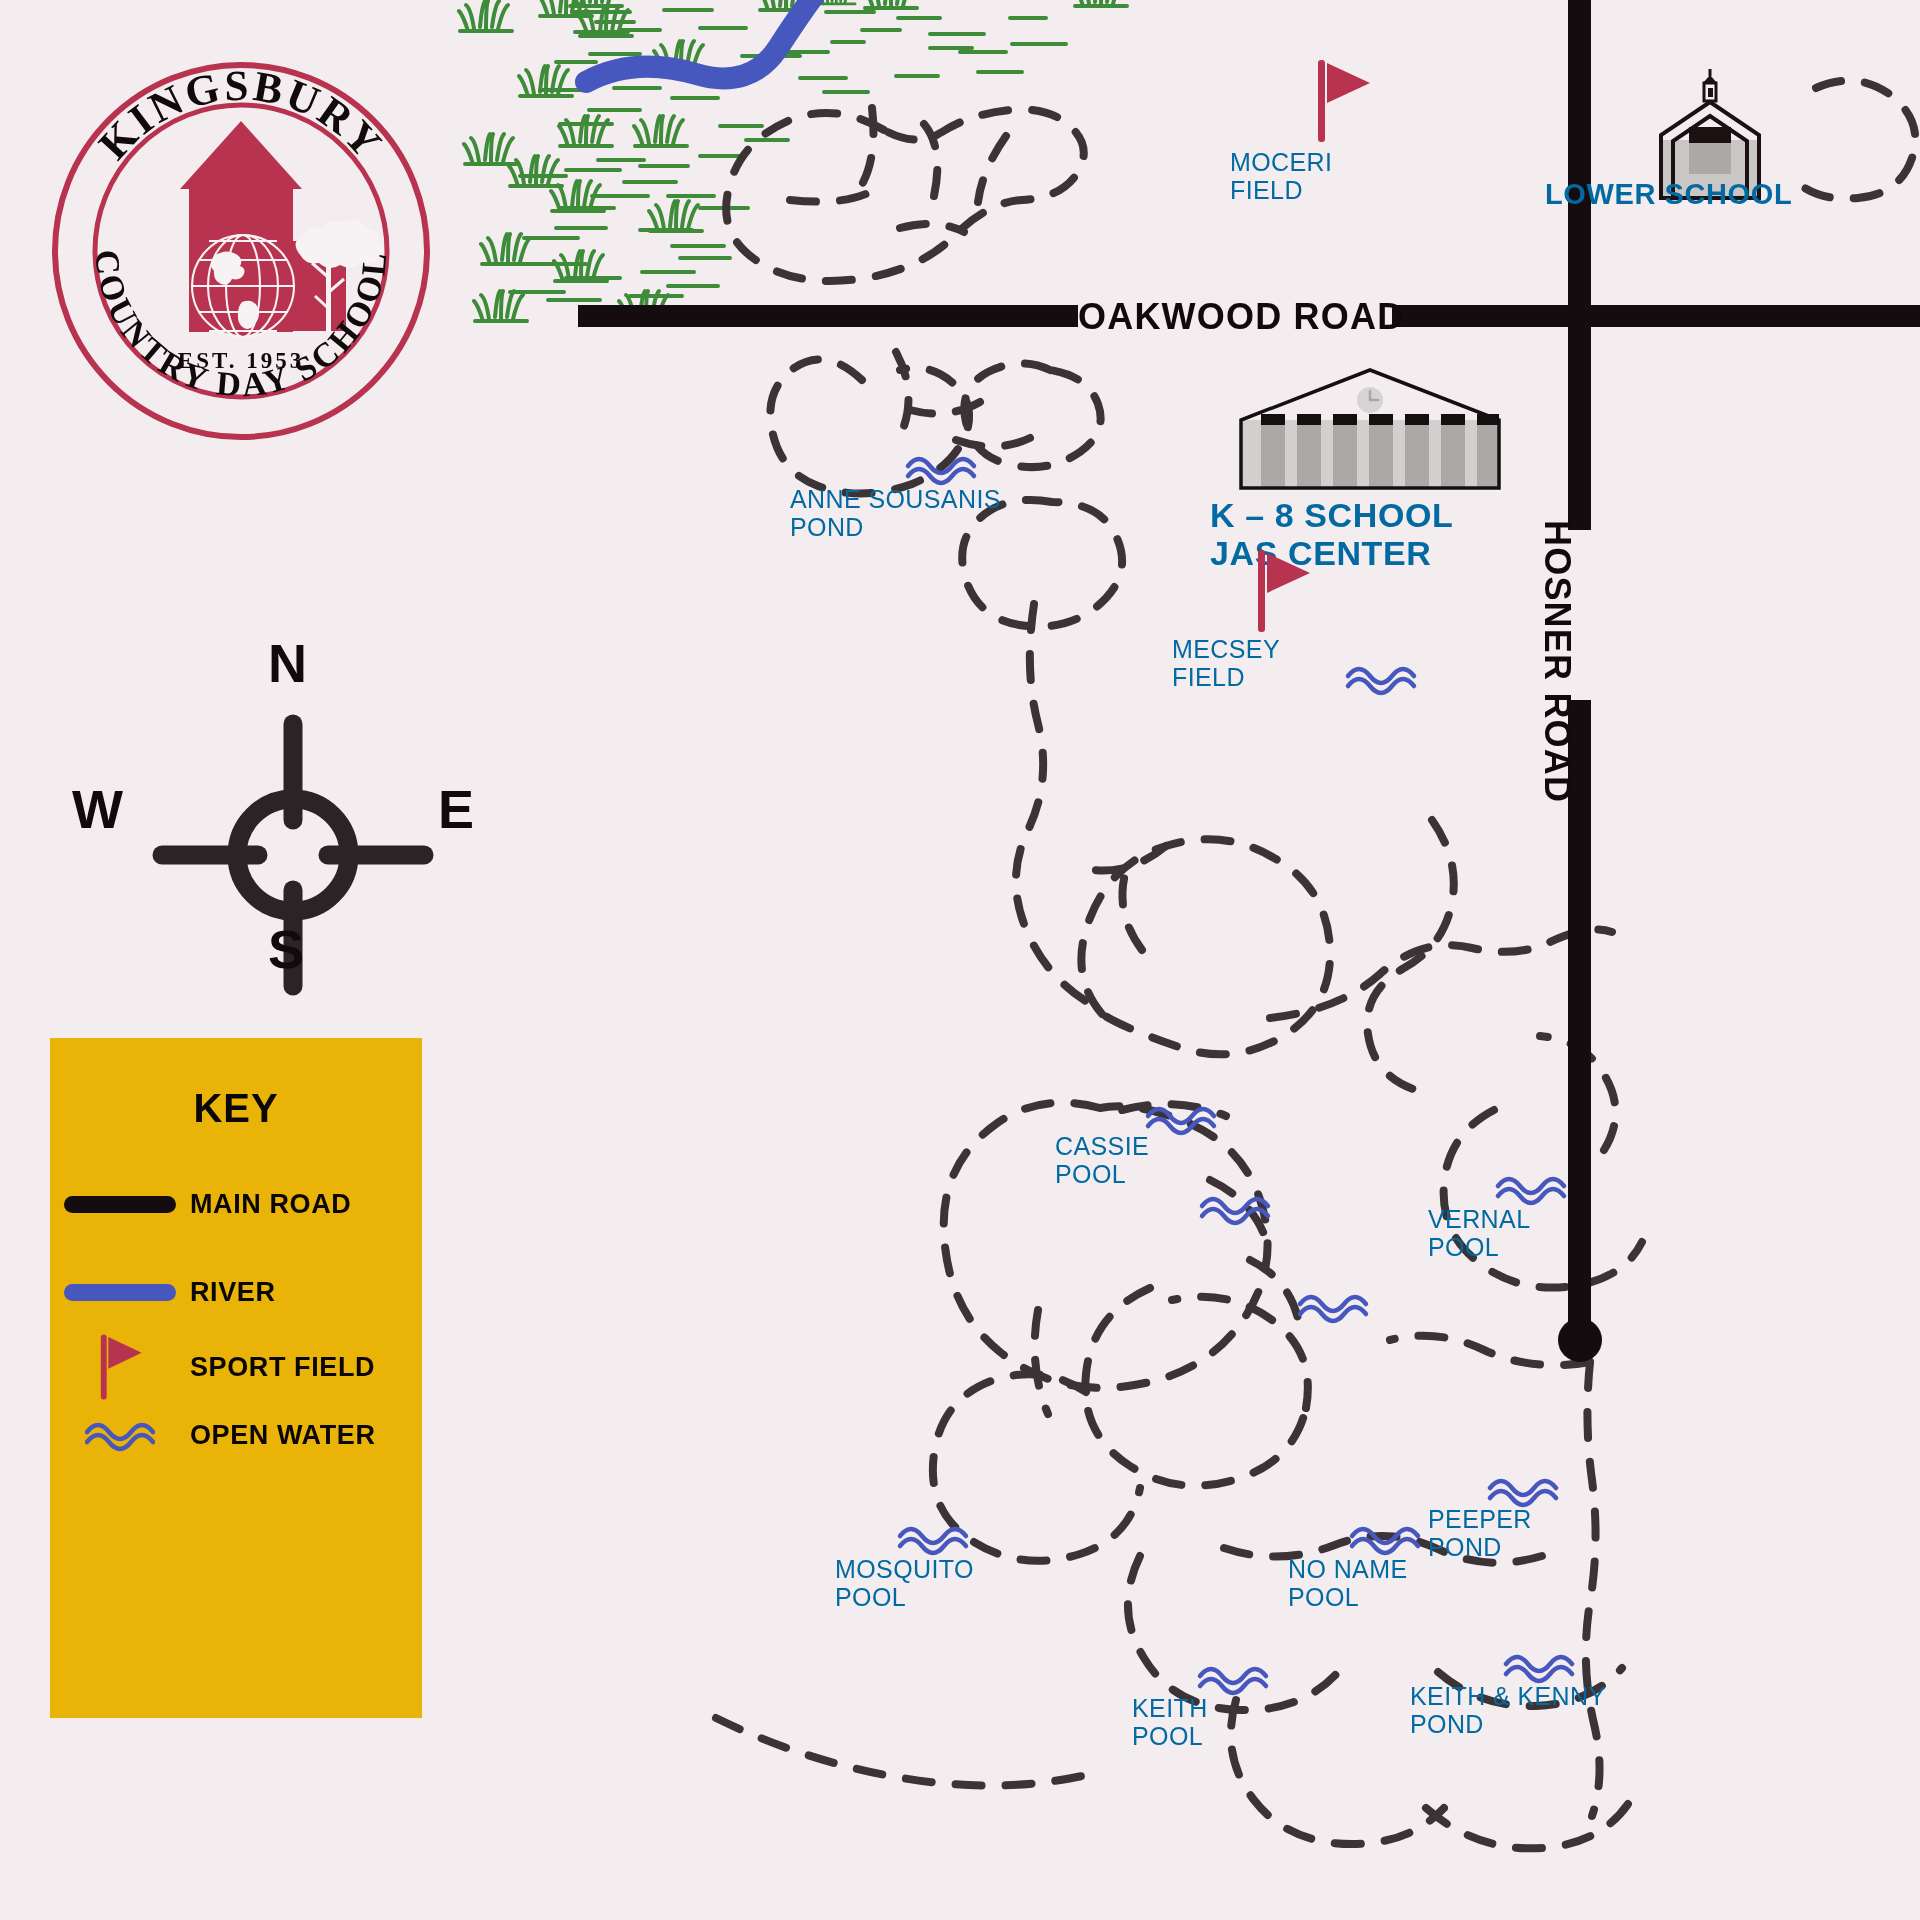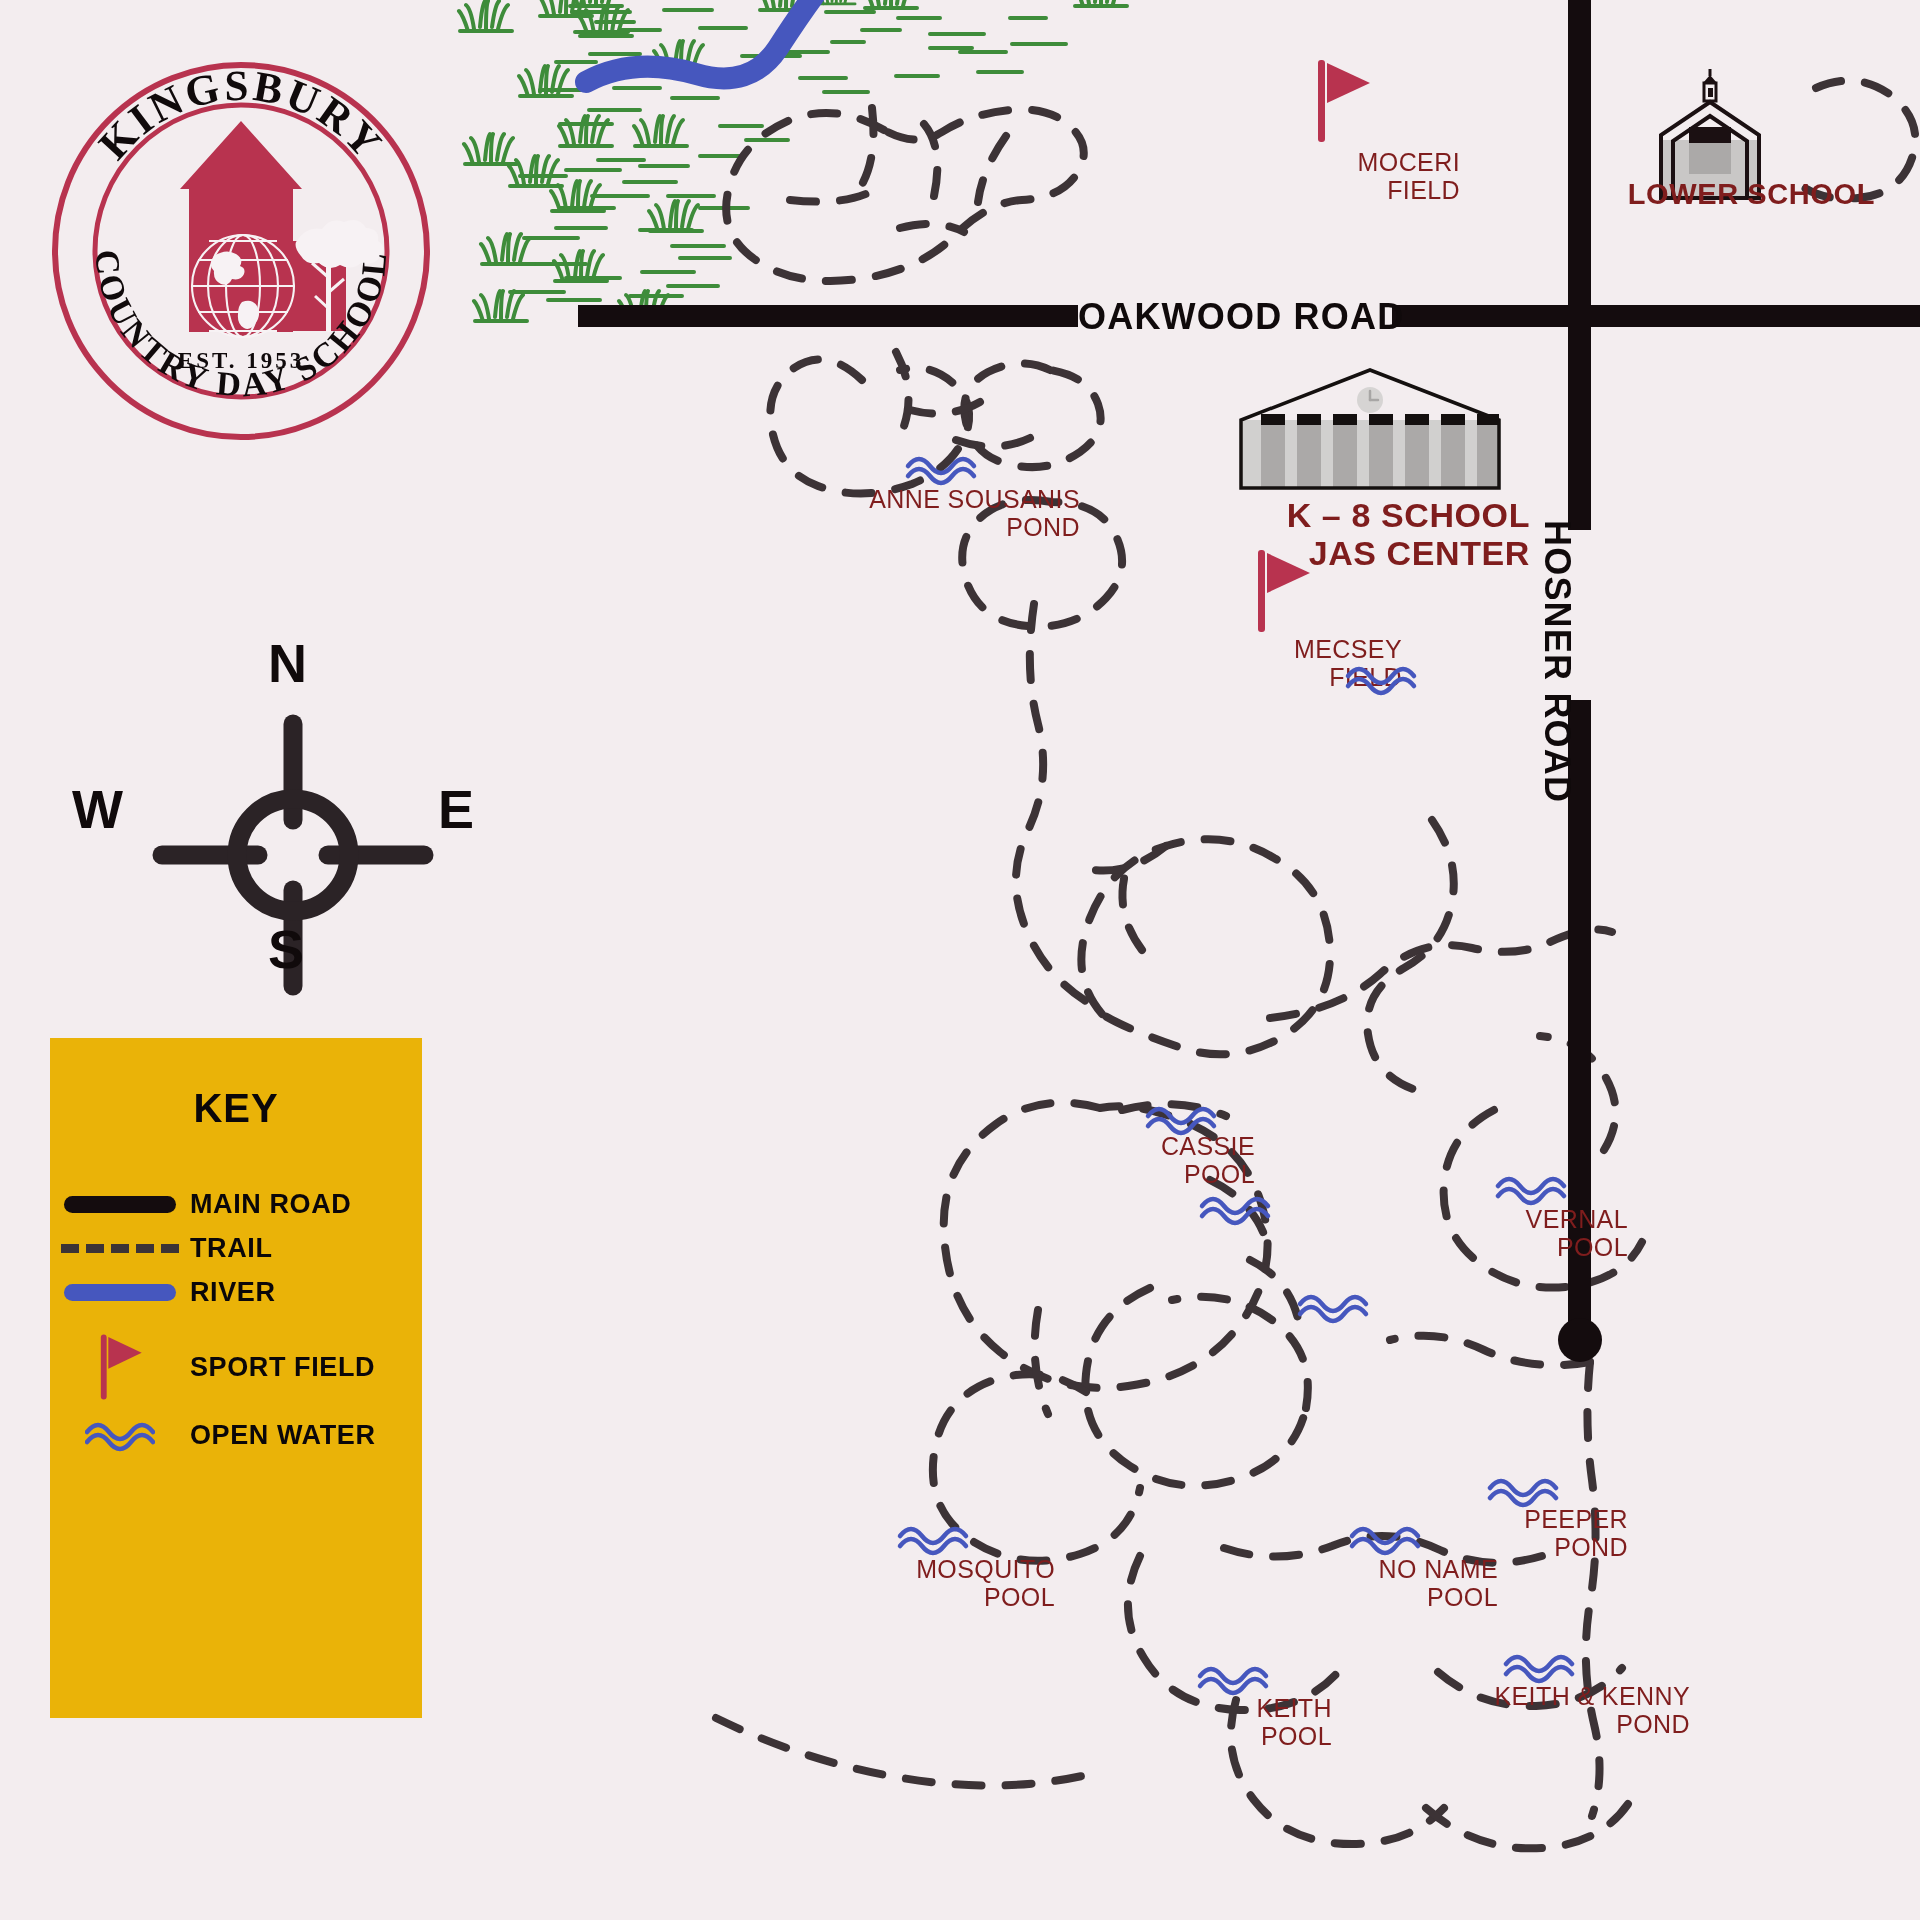--- a/index.html
+++ b/index.html
@@ -7,21 +7,21 @@
     width:1920px;height:1920px;
     background:#F3EDEF;
     font-family:"Liberation Sans", sans-serif;
     overflow:hidden;
     position:relative;
   }
   #stage{position:absolute;left:0;top:0;width:1920px;height:1920px;}
   svg.layer{position:absolute;left:0;top:0;width:1920px;height:1920px;overflow:visible;}
 
   
-  .lbl{position:absolute;text-align:right;color:#7f1d1d;line-height:1.12;white-space:pre;}
+  .lbl{position:absolute;text-align:left;color:#0369a1;line-height:1.12;white-space:pre;}
   .pond-lbl{font-size:25px;letter-spacing:.4px;font-weight:400;}
   .field-lbl{font-size:25px;letter-spacing:.4px;font-weight:400;}
   .bld-lbl{font-size:34px;font-weight:700;letter-spacing:.6px;}
   .bld-lbl-sm{font-size:29px;font-weight:700;letter-spacing:.6px;}
   .road-lbl{font-size:36px;font-weight:700;letter-spacing:1.2px;color:#100A0B;position:absolute;}
   .compass-letter{position:absolute;font-size:54px;font-weight:700;color:#100A0B;}
   .key-title{font-size:40px;font-weight:700;letter-spacing:1px;color:#0B0709;text-align:center;}
   .key-label{font-size:27px;font-weight:700;letter-spacing:.6px;color:#0B0709;}
 
   
@@ -380,28 +380,20 @@
 
     <div class="key-row" style="top:138px;">
       <div class="key-swatch">
           <div class="sw-road"></div>
         </div>
       <div class="key-text">
           <span class="key-label">MAIN ROAD</span>
         </div>
     </div>
 
-    <div class="key-row" style="top:182px;">
-      <div class="key-swatch">
-          <div class="sw-trail"></div>
-        </div>
-      <div class="key-text">
-          <span class="key-label">TRAIL</span>
-        </div>
-    </div>
 
     <div class="key-row" style="top:226px;">
       <div class="key-swatch">
           <div class="sw-river"></div>
         </div>
       <div class="key-text">
           <span class="key-label">RIVER</span>
         </div>
     </div>
 

